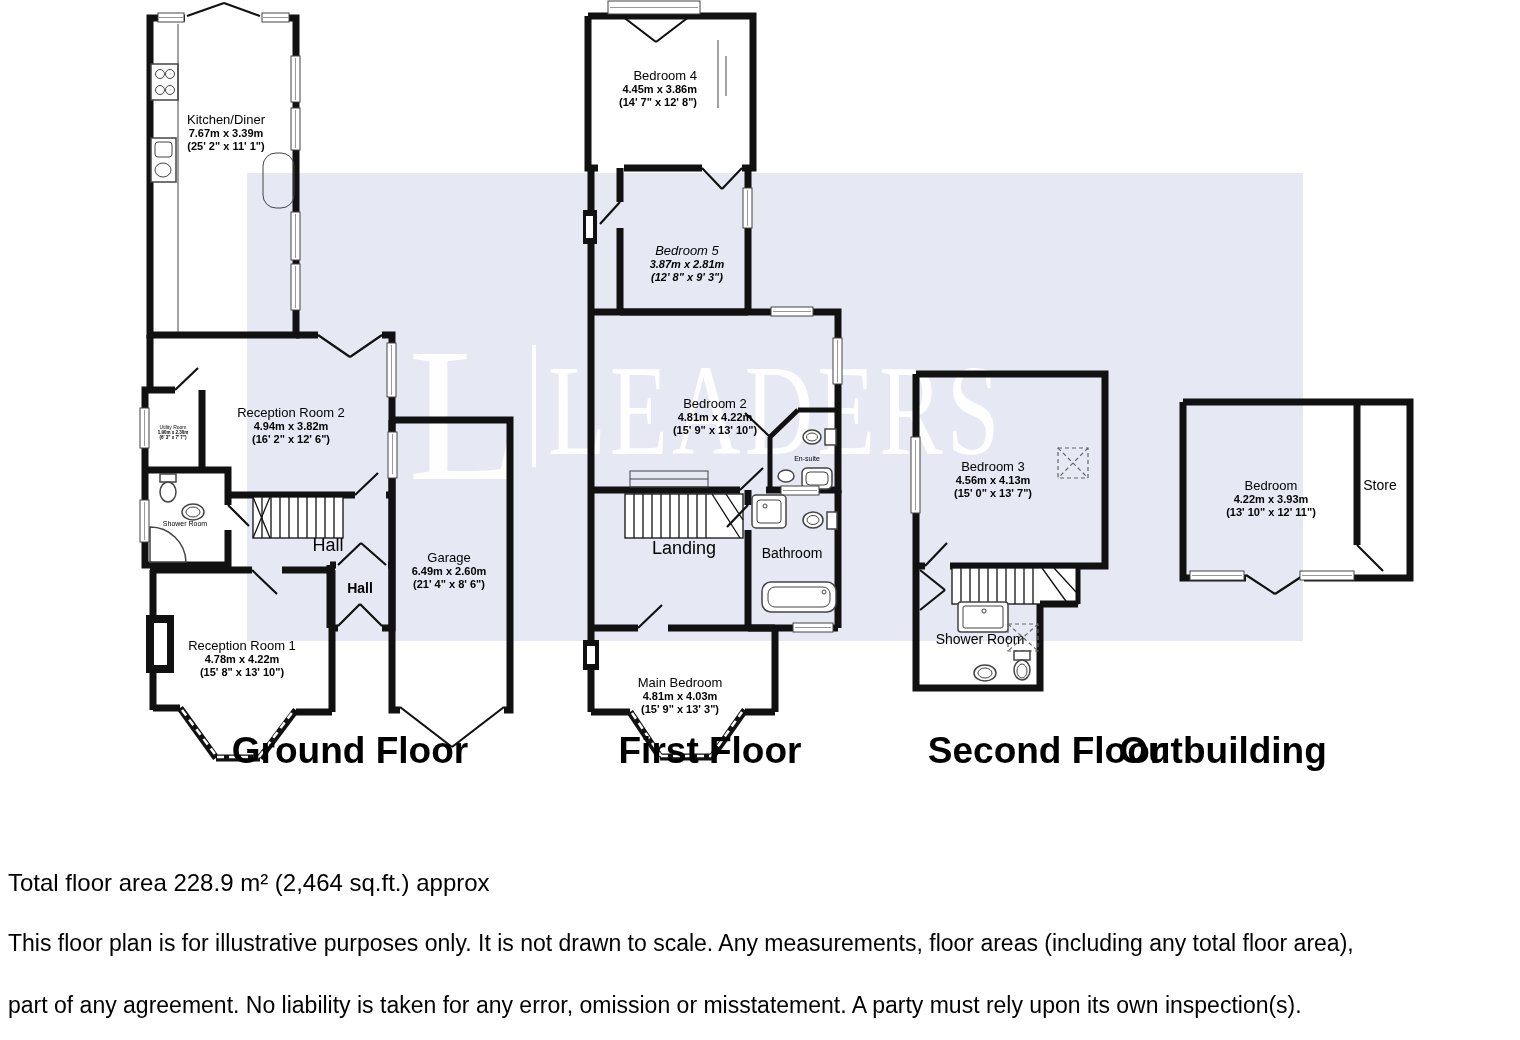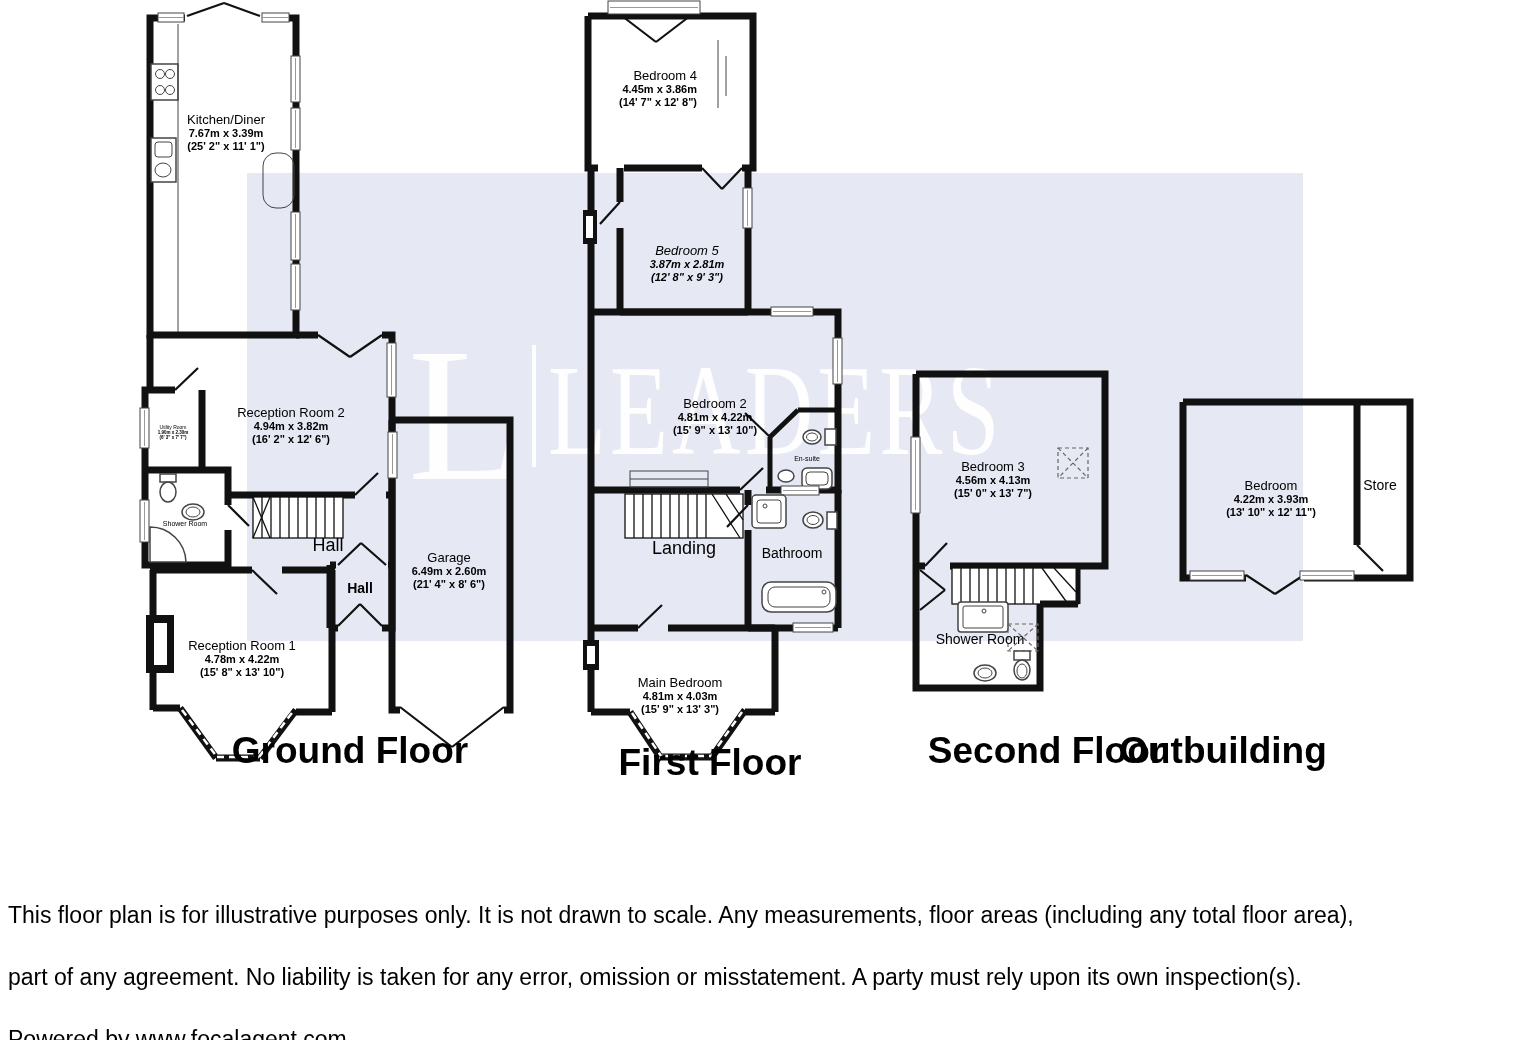--- a/index.html
+++ b/index.html
@@ -334,23 +334,24 @@
   <div class="room-label" style="left:1271px;top:478px;">
     <div class="rname">Bedroom</div>
     <div class="rdim">4.22m x 3.93m</div>
     <div class="rdim">(13' 10" x 12' 11")</div>
   </div>
   <div class="room-label mid" style="left:1380px;top:479px;">
     <div class="rname">Store</div>
   </div>
 
   <div class="floor-title" style="left:350px;">Ground Floor</div>
-  <div class="floor-title" style="left:710px;margin-top:12px;">First Floor</div>
+  <div class="floor-title" style="left:710px;">First Floor</div>
   <div class="floor-title" style="left:1046px;">Second Floor</div>
   <div class="floor-title" style="left:1223px;">Outbuilding</div>
 
   <div class="footer">
+    <div class="total">Total floor area 228.9 m² (2,464 sq.ft.) approx</div>
     <div class="line">This floor plan is for illustrative purposes only. It is not drawn to scale. Any measurements, floor areas (including any total floor area),</div>
     <div class="line">part of any agreement. No liability is taken for any error, omission or misstatement. A party must rely upon its own inspection(s).</div>
     <div class="line">Powered by www.focalagent.com</div>
   </div>
 
 </div>
 
 </body></html>

